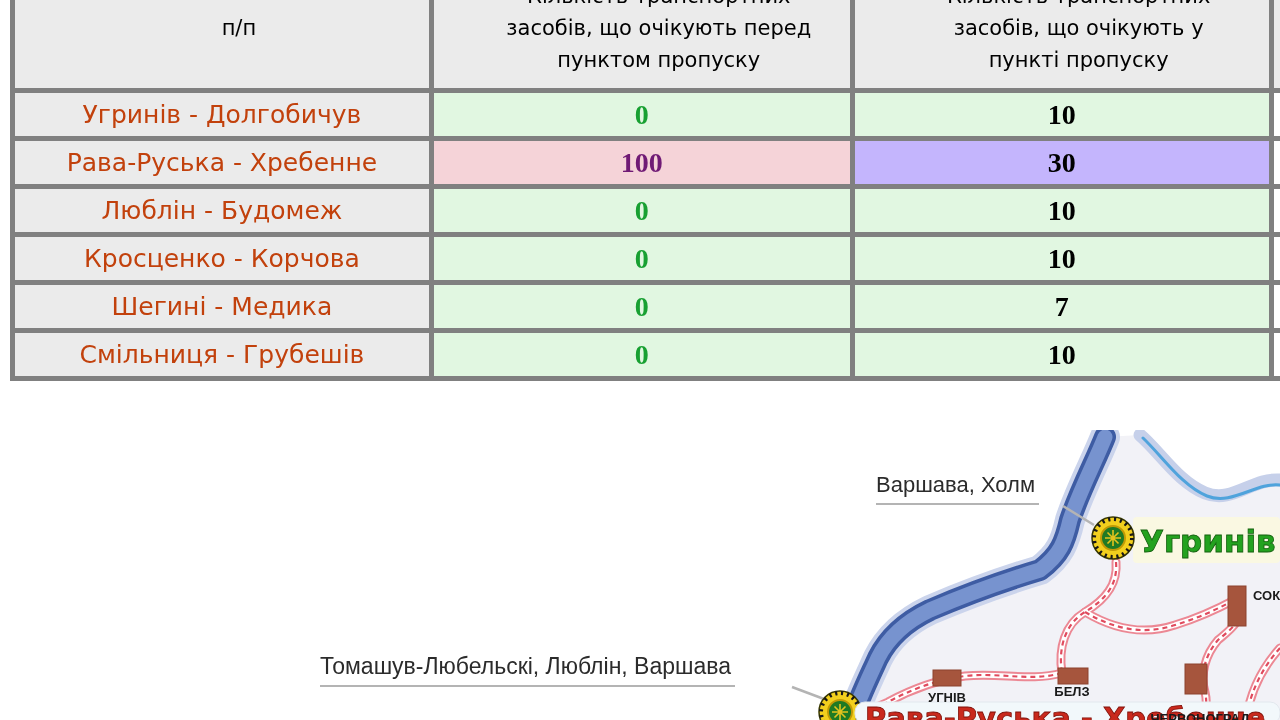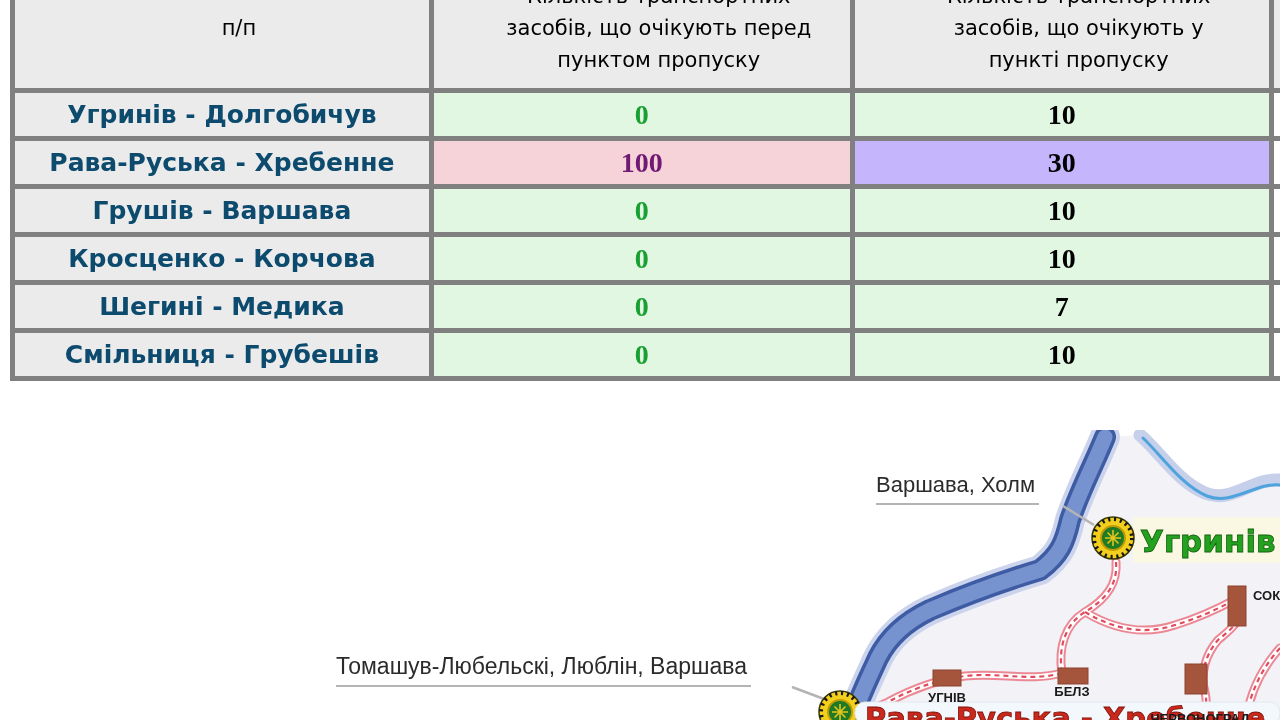--- a/index.html
+++ b/index.html
@@ -23,39 +23,39 @@
   .col-in{width:405px;}
   .col-extra{width:153px;}
   th.h{
     background:#ebebeb;font-weight:normal;font-size:21px;color:#000;
     line-height:32px;
   }
   th.h .hwrap{margin:4px auto;padding-left:34px;}
   th.h .w2{width:330px;}
   th.h .w3{width:305px;}
   th.rowname{
-    background:#ebebeb;font-weight:bold;font-size:25px;color:#0c4a6e;
+    background:#ebebeb;font-weight:normal;font-size:25px;color:#c2410c;
     font-family:"DejaVu Sans","Liberation Sans",sans-serif;
   }
   td.num{
     background:#e1f7e1;color:#18a032;font-weight:bold;font-size:28px;
     font-family:"Liberation Serif","DejaVu Serif",serif;
   }
   td.num[data-status="alert"]{background:#f5d3d8;color:#701a75;}
   td.num.incell{color:#000;}
   td.num.incell[data-status="warn"]{background:#c4b5fd;}
   td.blank{background:#ffffff;}
   
   .map-callout{
     position:absolute;color:#2b2b2b;font-size:22px;
     font-family:"Liberation Sans","DejaVu Sans",sans-serif;
     border-bottom:2px solid #b4b4b4;padding:0 4px 5px 0;white-space:nowrap;
   }
   #hrubeshiv-callout{left:876px;top:472px;}
-  #tomashuv-callout{left:320px;top:653px;font-size:23px;margin-left:16px;}
+  #tomashuv-callout{left:320px;top:653px;font-size:23px;}
   svg.mapsvg{position:absolute;left:300px;top:430px;}
   .river-halo{fill:none;stroke:#cbd4ec;stroke-width:30;stroke-linecap:round;stroke-linejoin:round;}
   .river-dark{fill:none;stroke:#3e5ca3;stroke-width:22;stroke-linecap:round;stroke-linejoin:round;}
   .river-main{fill:none;stroke:#7793cf;stroke-width:15;stroke-linecap:round;stroke-linejoin:round;}
   .band{fill:none;stroke:#c6d0ea;stroke-width:13;stroke-linecap:round;}
   .band-river{fill:none;stroke:#4fa3dc;stroke-width:3;stroke-linecap:round;}
   .road-outer{fill:none;stroke:#ec8894;stroke-width:9;stroke-linecap:round;}
   .road-mid{fill:none;stroke:#ffffff;stroke-width:5;stroke-linecap:round;}
   .road-dash{fill:none;stroke:#e04b5e;stroke-width:2.2;stroke-dasharray:5,4;}
   .town-marker{fill:#a6553d;stroke:#8c432f;stroke-width:1;}
@@ -88,21 +88,21 @@
     <td class="num incell" data-status="ok">10</td>
     <td class="blank"></td>
   </tr>
   <tr class="datarow">
     <th class="rowname">Рава-Руська - Хребенне</th>
     <td class="num" data-status="alert">100</td>
     <td class="num incell" data-status="warn">30</td>
     <td class="blank"></td>
   </tr>
   <tr class="datarow">
-    <th class="rowname">Грушів - Варшава</th>
+    <th class="rowname">Люблін - Будомеж</th>
     <td class="num" data-status="ok">0</td>
     <td class="num incell" data-status="ok">10</td>
     <td class="blank"></td>
   </tr>
   <tr class="datarow">
     <th class="rowname">Кросценко - Корчова</th>
     <td class="num" data-status="ok">0</td>
     <td class="num incell" data-status="ok">10</td>
     <td class="blank"></td>
   </tr>

